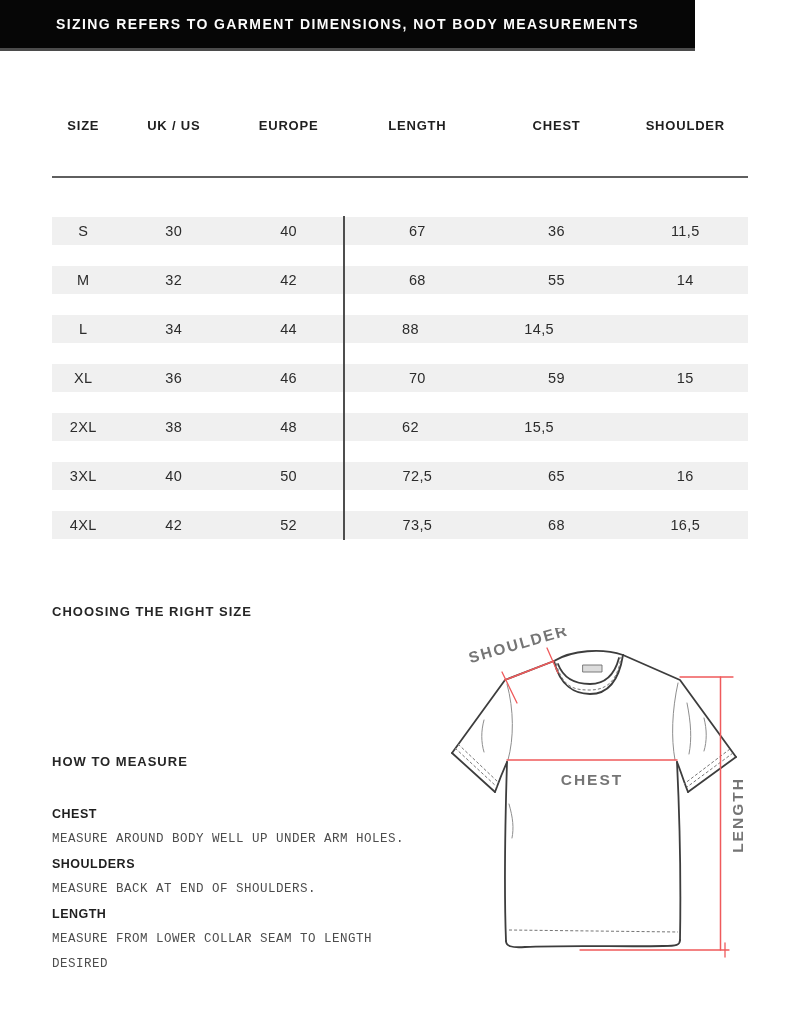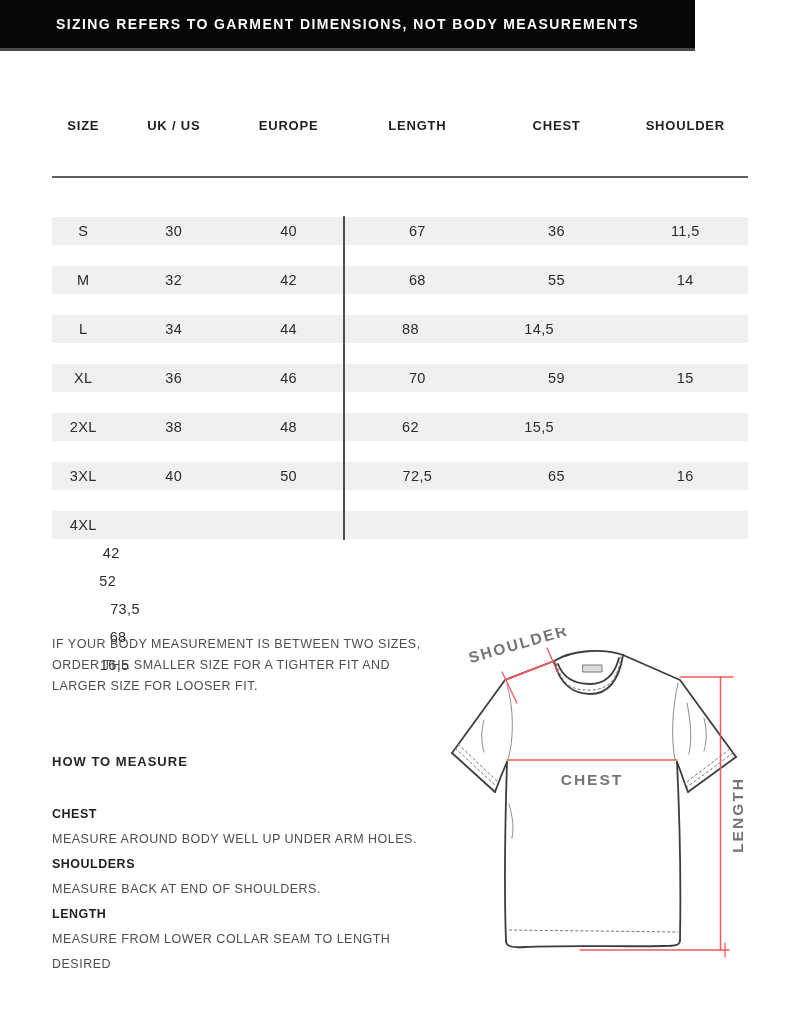--- a/index.html
+++ b/index.html
@@ -21,39 +21,39 @@
 
   
   .size-table{position:absolute;top:118px;left:52px;width:696px;}
   .thead{display:flex;font-weight:bold;font-size:13px;letter-spacing:.8px;color:#1f1f1f;line-height:16px;}
   .rule{margin-top:42px;border-top:2px solid #5f5f5f;height:0;}
   .rows{margin-top:39px;position:relative;}
   .row{
     display:flex;height:28px;line-height:28px;background:#f0f0f0;
     margin-bottom:21px;font-size:14.5px;color:#2c2c2c;letter-spacing:.4px;
   }
-  .row:last-child{margin-bottom:0;flex-direction:column;}
+  .row:last-child{margin-bottom:0;}
   .c{text-align:center;}
   .c0{width:9%}.c1{width:17%}.c2{width:16%}.c3{width:21%}.c4{width:19%}.c5{width:18%}
   .vdivider{
     position:absolute;left:calc(42% - 1px);top:-1px;width:2px;height:calc(100% + 2px);
     background:#4e4e4e;z-index:2;
   }
 
   
   .section-h{margin:0;font-size:13px;font-weight:bold;letter-spacing:1px;color:#262626;line-height:16px;}
   .choosing{position:absolute;left:52px;top:604px;width:420px;}
   .choosing .lines{
     margin-top:30px;font-size:12.5px;line-height:21px;letter-spacing:.5px;
     color:#4d4d4d;white-space:pre-line;
   }
   .measure{position:absolute;left:52px;top:742px;width:420px;margin-top:12px;}
   .mlist{margin-top:32px;font-size:12.5px;letter-spacing:.5px;}
   .mlabel{font-weight:bold;color:#1f1f1f;line-height:25px;}
-  .mtext{color:#4d4d4d;line-height:25px;white-space:pre-line;}
+  .mtext{color:#4d4d4d;line-height:25px;white-space:pre-line;font-family:Liberation Mono, monospace;}
 
   
   .diagram{position:absolute;left:437px;top:628px;width:315px;height:340px;}
   .diagram svg{display:block;}
   .shirt-main{fill:none;stroke:#3d3d3d;stroke-width:1.8;stroke-linecap:round;stroke-linejoin:round;}
   .shirt-detail{fill:none;stroke:#8e8e8e;stroke-width:1;stroke-linecap:round;}
   .shirt-stitch{fill:none;stroke:#757575;stroke-width:1;stroke-dasharray:3 2.1;}
   .ann{fill:none;stroke-width:1.5;stroke-linecap:round;}
   .ann-tick{fill:none;stroke-width:1.3;stroke-linecap:round;}
   .diag-label{
@@ -131,23 +131,21 @@
         <span class="c c1">42</span>
         <span class="c c2">52</span>
         <span class="c c3">73,5</span>
         <span class="c c4">68</span>
         <span class="c c5">16,5</span>
       </div>
     </div>
 </div>
 
 <div class="choosing">
-  <div class="lines">IF YOUR BODY MEASUREMENT IS BETWEEN TWO SIZES,
-ORDER THE SMALLER SIZE FOR A TIGHTER FIT AND
-LARGER SIZE FOR LOOSER FIT.</div>
+  <h2 class="section-h">CHOOSING THE RIGHT SIZE</h2>
 </div>
 
 <div class="measure">
   <h2 class="section-h">HOW TO MEASURE</h2>
   <div class="mlist">
       <div class="mlabel">CHEST</div>
       <div class="mtext">MEASURE AROUND BODY WELL UP UNDER ARM HOLES.</div>
       <div class="mlabel">SHOULDERS</div>
       <div class="mtext">MEASURE BACK AT END OF SHOULDERS.</div>
       <div class="mlabel">LENGTH</div>

